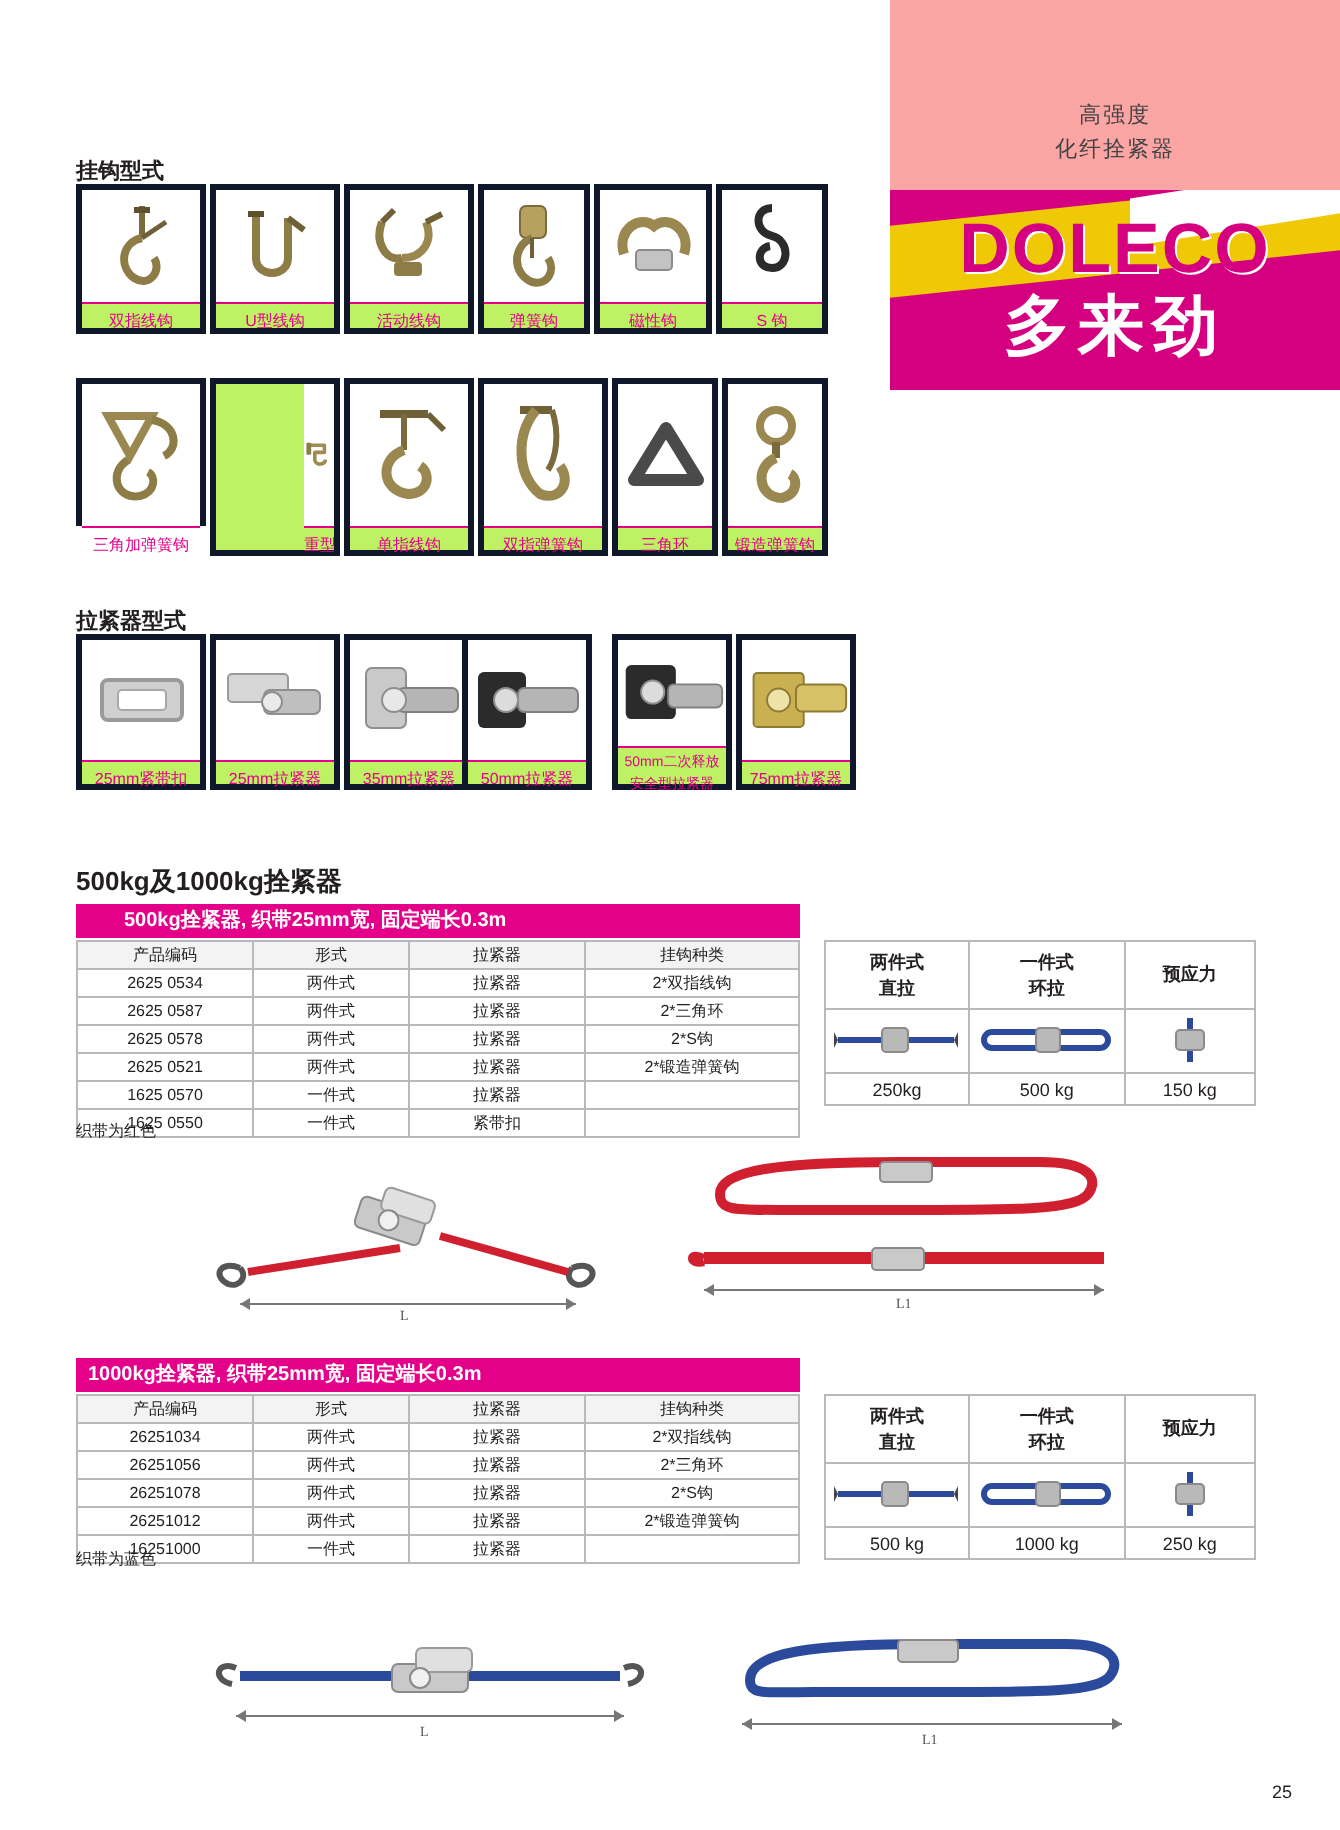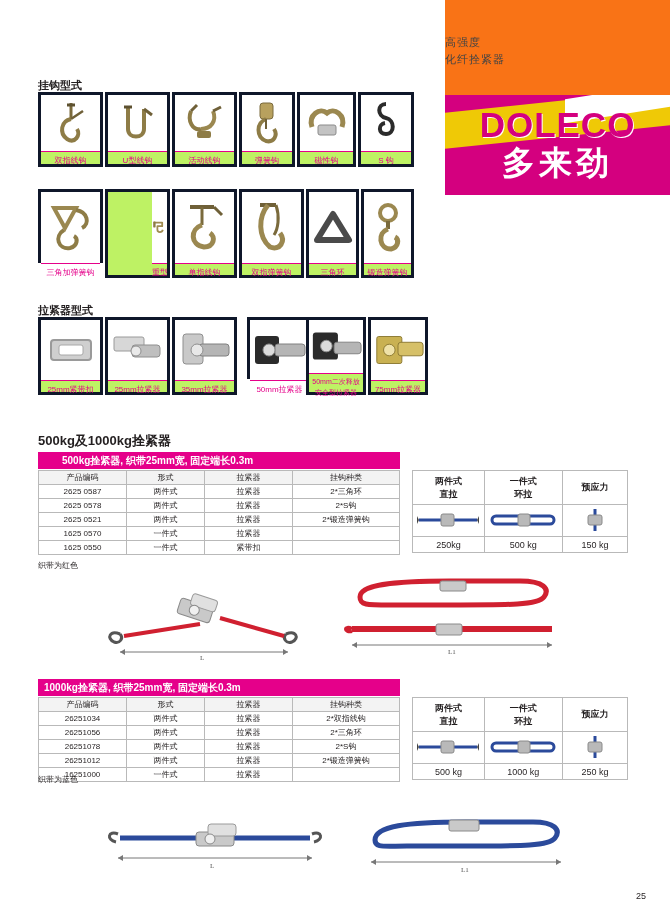--- a/index.html
+++ b/index.html
@@ -12,22 +12,22 @@
     overflow: hidden;
   }
   .page { position: relative; width:670px; height:915px; }
 
   
   .brand-panel {
     position: absolute; left: 445px; top: 0; width: 225px; height: 195px;
     background: #ffffff;
   }
   .brand-top {
-    height: 95px; background:#f97316; text-align:left;
-    padding-top: 34px;
+    height: 95px; background:#fca5a5; text-align:center;
+    padding-top: 50px;
   }
   .brand-top div {
     font-size: 11px; color:#444; letter-spacing:1px; line-height:17px;
   }
   .brand-magenta {
     position:absolute; left:0; top:95px; width:225px; height:100px;
     background:#d4007f;
     overflow:hidden;
   }
   .brand-magenta .swoosh {
@@ -292,21 +292,21 @@
     <div class="img" style="height:60px">
       <svg class="hk" width="56" height="44" viewBox="0 0 56 44">
         <rect x="6" y="6" width="20" height="30" rx="3" fill="#c9c9c9" stroke="#8f8f8f"></rect>
         <rect x="22" y="16" width="30" height="12" rx="3" fill="#b5b5b5" stroke="#808080"></rect>
         <circle cx="20" cy="22" r="6" fill="#e8e8e8" stroke="#8f8f8f"></circle>
       </svg>
     </div>
     <div class="cap">35mm拉紧器</div>
   </div>
 
-  <div class="cell" style="left:247px; top:317px; width:65px; height:62px;">
+  <div class="cell" style="left:231px; top:317px; width:65px; height:78px;">
     <div class="img" style="height:60px">
       <svg class="hk" width="58" height="44" viewBox="0 0 58 44">
         <rect x="4" y="8" width="24" height="28" rx="3" fill="#2b2b2b"></rect>
         <rect x="24" y="16" width="30" height="12" rx="3" fill="#b5b5b5" stroke="#808080"></rect>
         <circle cx="18" cy="22" r="6" fill="#dcdcdc" stroke="#8f8f8f"></circle>
       </svg>
     </div>
     <div class="cap">50mm拉紧器</div>
   </div>
 
@@ -339,20 +339,26 @@
   <table class="spec" style="left:38px; top:470px; width:362px;">
     <thead>
       <tr>
         <td style="width:88px">产品编码</td>
         <td style="width:78px">形式</td>
         <td style="width:88px">拉紧器</td>
         <td>挂钩种类</td>
       </tr>
     </thead>
     <tbody>
+      <tr>
+        <td>2625 0534</td>
+        <td>两件式</td>
+        <td>拉紧器</td>
+        <td>2*双指线钩</td>
+      </tr>
       <tr>
         <td>2625 0587</td>
         <td>两件式</td>
         <td>拉紧器</td>
         <td>2*三角环</td>
       </tr>
       <tr>
         <td>2625 0578</td>
         <td>两件式</td>
         <td>拉紧器</td>

